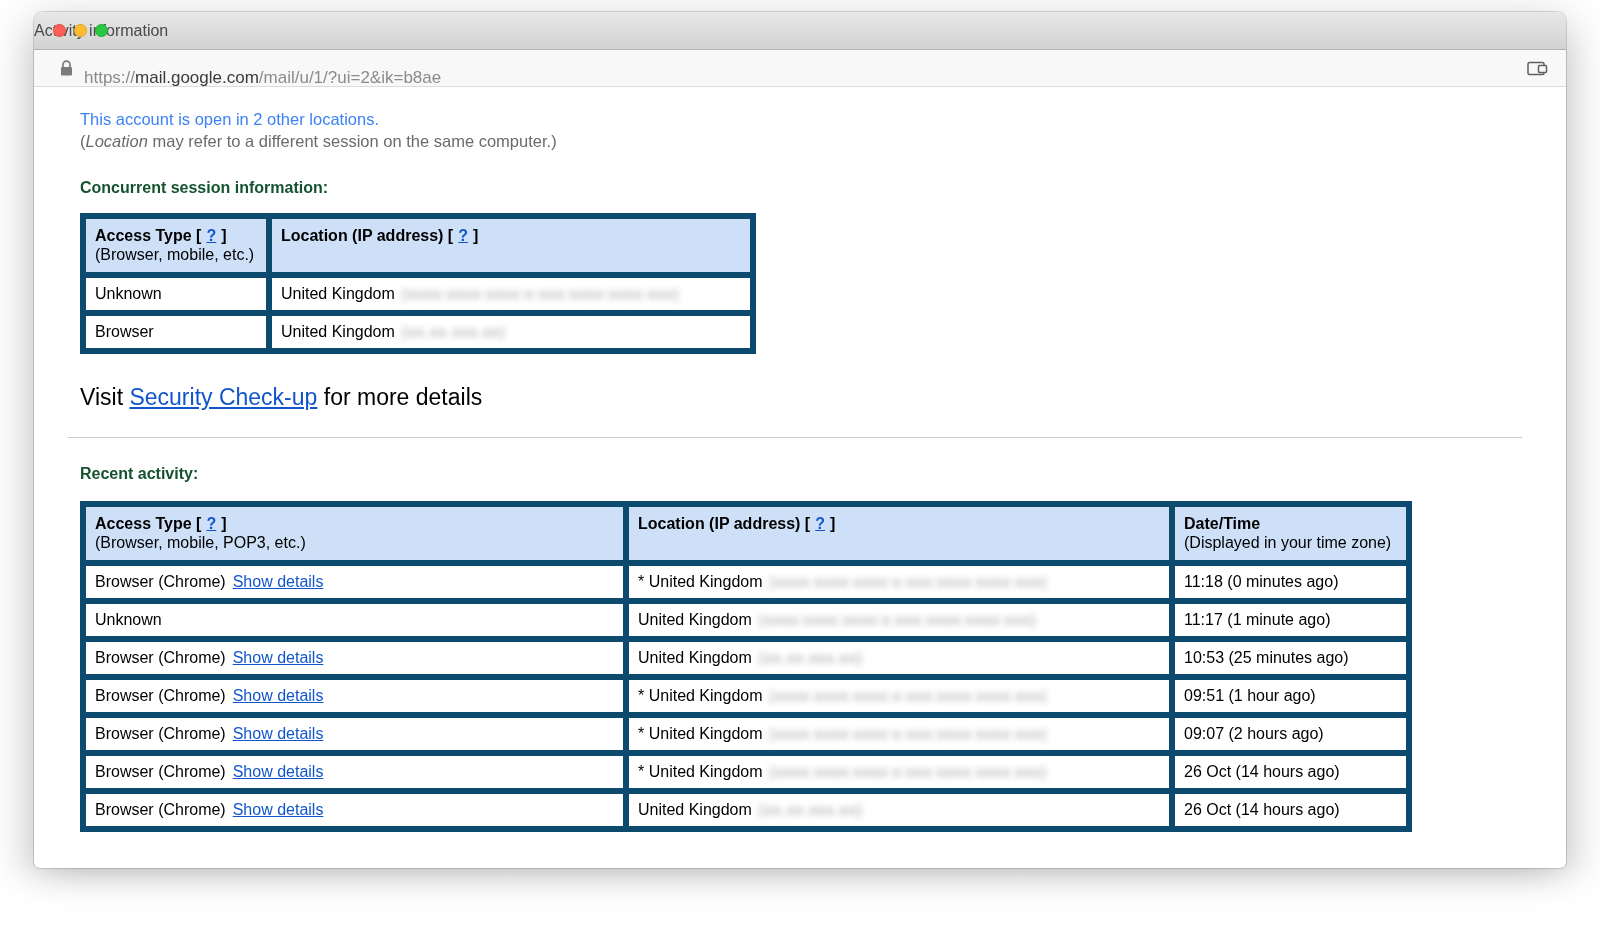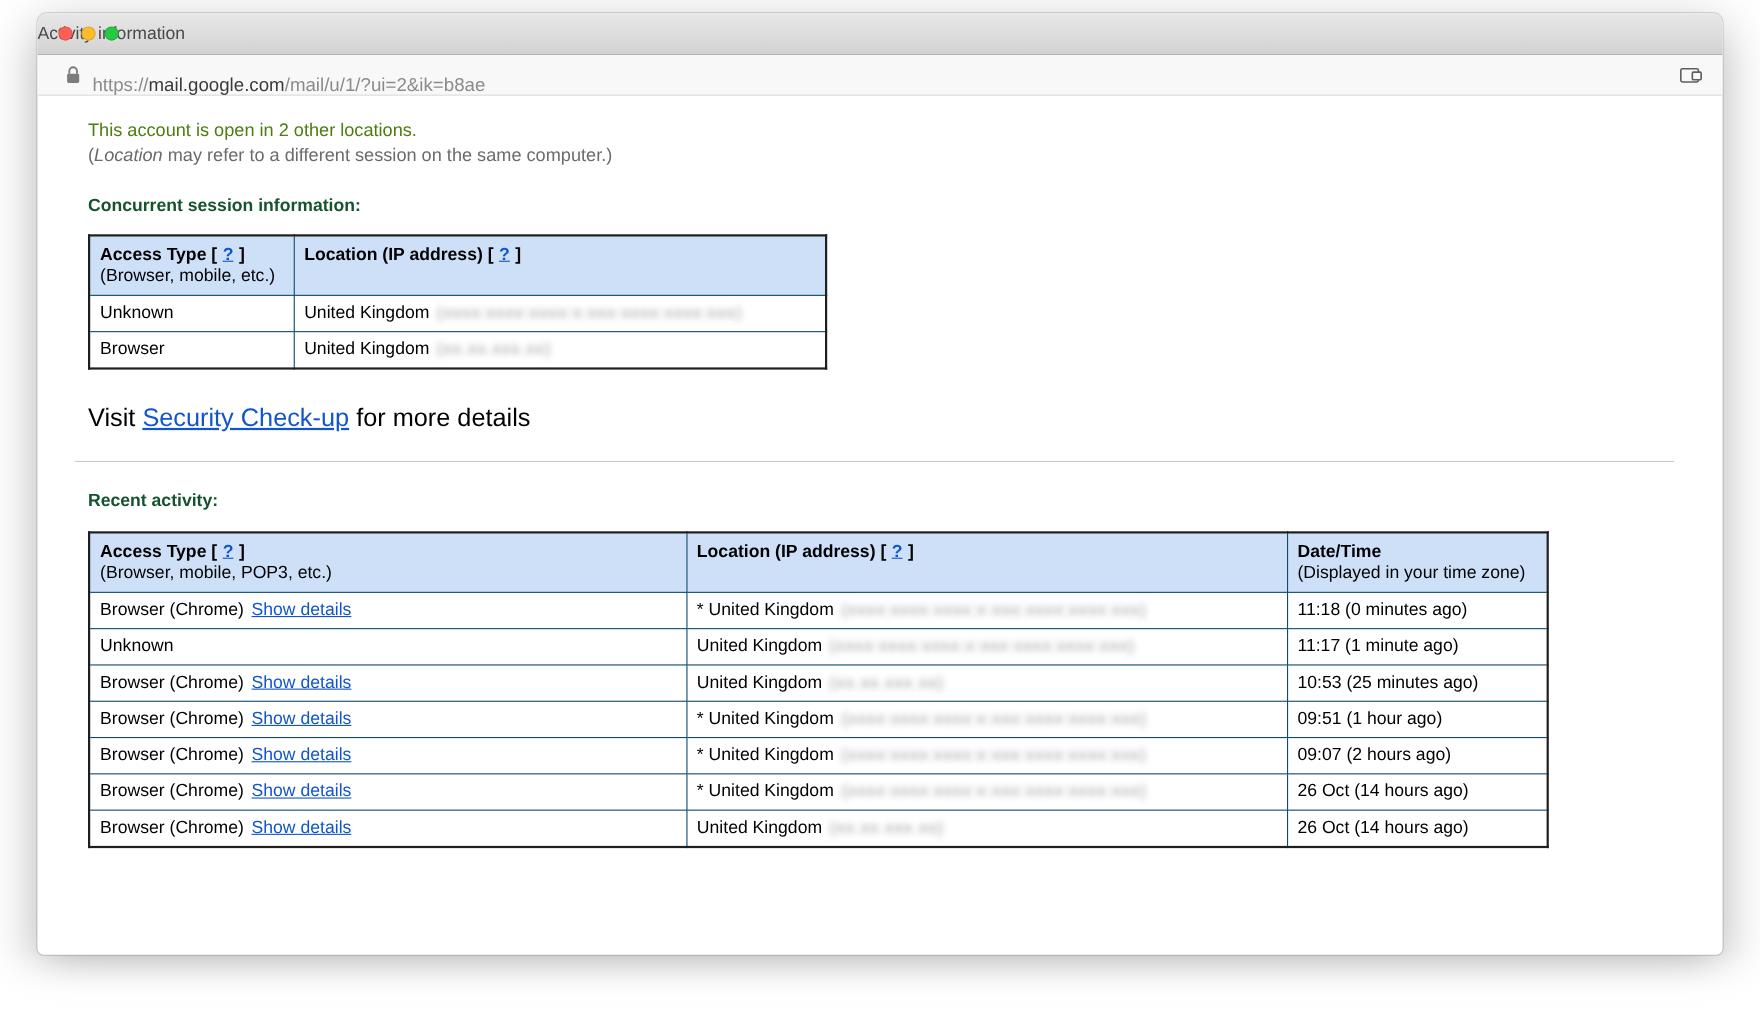--- a/index.html
+++ b/index.html
@@ -39,28 +39,28 @@
   
   .banner { background: #cde0f8; padding: 11px 20px 18px 12px; }
   .banner h1 { margin: 0 0 13px 0; font-size: 21px; color: #000; font-weight: bold; }
   .banner .desc { margin: 0; padding-left: 40px; font-size: 16.5px; color: #111; }
 
   a.link { color: #1155cc; text-decoration: underline; cursor: pointer; }
   .help-link { margin: 0 5px; }
 
   
   .content { padding: 23px 30px 0 46px; }
-  .line1 { margin: 0 0 3px 0; font-size: 16.5px; color: #4d7c0f; }
+  .line1 { margin: 0 0 3px 0; font-size: 16.5px; color: #3b82f6; }
   .line2 { margin: 0 0 28px 0; font-size: 16.5px; color: #6b6b6b; }
   .line2 .ital { font-style: italic; }
   .section-heading { margin: 0 0 16px 0; font-size: 16px; font-weight: bold; color: #14532d; }
 
   table.sessions { border-collapse: collapse; border: 2px solid #1f1f1f; background: #fff; }
   table.sessions th, table.sessions td {
-    border: 1px solid #0c4a6e; text-align: left; vertical-align: top;
+    border: 6px solid #0c4a6e; text-align: left; vertical-align: top;
     font-size: 16px; padding: 7px 9px; white-space: nowrap;
   }
   table.sessions th { background: #cde0f8; font-weight: bold; padding: 8px 9px; }
   .th-sub { display: block; font-weight: normal; margin-top: 1px; }
 
   .concurrent-table .col-access   { width: 186px; }
   .concurrent-table .col-location { width: 484px; }
   .recent-table .col-access   { width: 543px; }
   .recent-table .col-location { width: 546px; }
   .recent-table .col-datetime { width: 237px; }

